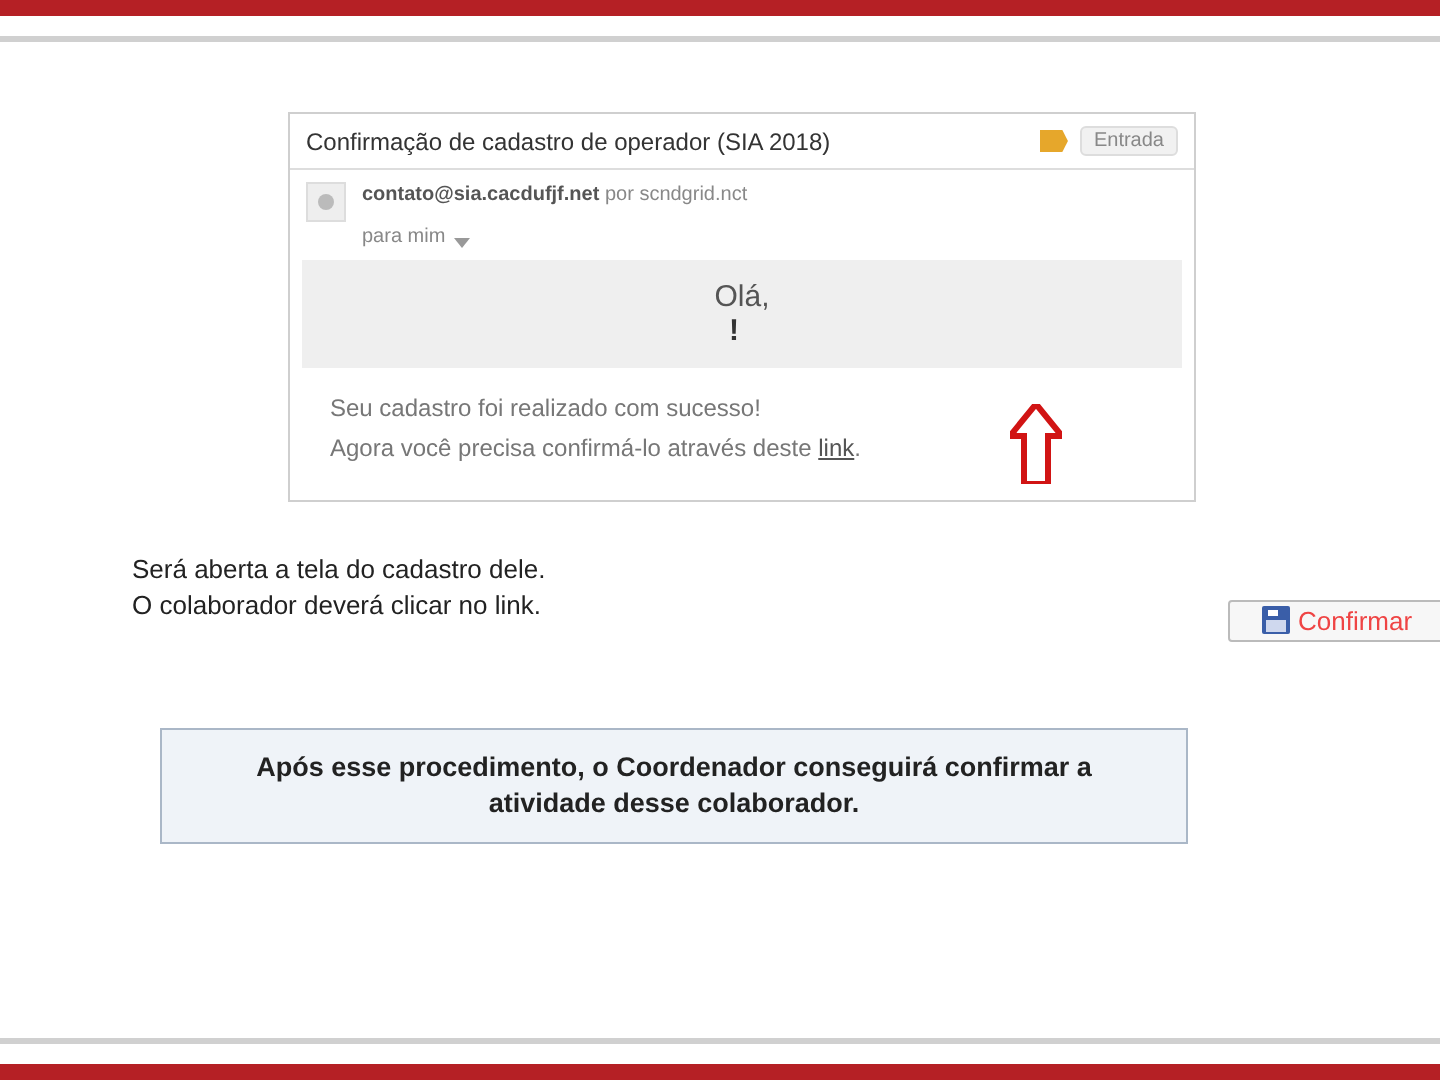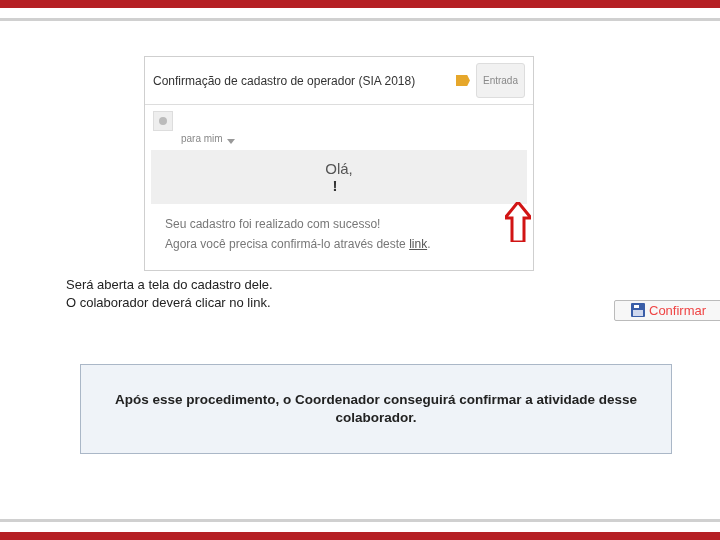--- a/index.html
+++ b/index.html
@@ -17,21 +17,21 @@
   .top-bars { top: 0; }
   .bottom-bars { bottom: 0; }
   .bar-red { height: 8px; background: #b52025; }
   .bar-gap { height: 10px; background: #fff; }
   .bar-grey { height: 3px; background: #d0d0d0; }
 
   .email-card {
     position: absolute;
     top: 56px;
     left: 144px;
-    width: 390px;
+    width: 454px;
     border: 1px solid #cfcfcf;
     background: #fff;
     font-size: 11px;
     color: #444;
   }
   .ec-header {
     display: flex;
     align-items: center;
     padding: 6px 8px;
     border-bottom: 1px solid #ddd;
@@ -41,21 +41,21 @@
   .ec-tag-icon {
     width: 14px; height: 11px;
     background: #e6a72b;
     clip-path: polygon(0 0, 80% 0, 100% 50%, 80% 100%, 0 100%);
   }
   .ec-inbox {
     font-size: 10px;
     color: #888;
     background: #f1f1f1;
     border: 1px solid #ddd;
-    padding: 11px 6px;
+    padding: 1px 6px;
     border-radius: 3px;
   }
   .ec-from-row {
     display: flex;
     align-items: flex-start;
     gap: 8px;
     padding: 6px 8px 2px 8px;
   }
   .avatar-box {
     width: 20px; height: 20px;
@@ -149,24 +149,24 @@
     position: absolute;
     bottom: 1px; left: 2px;
     width: 10px; height: 6px;
     background: #cfd8ee;
   }
 
   .callout {
     position: absolute;
     top: 364px;
     left: 80px;
-    width: 592px;
+    width: 514px;
     background: #eff3f8;
     border: 1px solid #aab7c7;
-    padding: 26px 16px;
+    padding: 10px 16px;
     text-align: center;
     font-size: 13.5px;
     font-weight: bold;
     color: #222;
     line-height: 18px;
   }
 </style>
 </head>
 <body>
 
@@ -179,20 +179,25 @@
 <div class="email-card">
   <div class="ec-header">
     <span class="ec-title">Confirmação de cadastro de operador (SIA  2018)</span>
     <span class="ec-tag-icon"></span>
     <span class="ec-inbox">Entrada</span>
   </div>
   <div class="ec-from-row">
     <div class="avatar-box">
       <div class="avatar-head"></div>
     </div>
+    <div class="from-lines">
+      <span class="from-strong">contato@sia.cacdufjf.net</span>
+      <span>por</span>
+      <span>scndgrid.nct</span>
+    </div>
   </div>
   <div class="to-row">
     <span>para mim</span>
     <span class="caret-down"></span>
   </div>
   <div class="ec-body-grey">
     <span>Olá,</span>
     <span class="excl">!</span>
   </div>
   <div class="ec-body-white">

